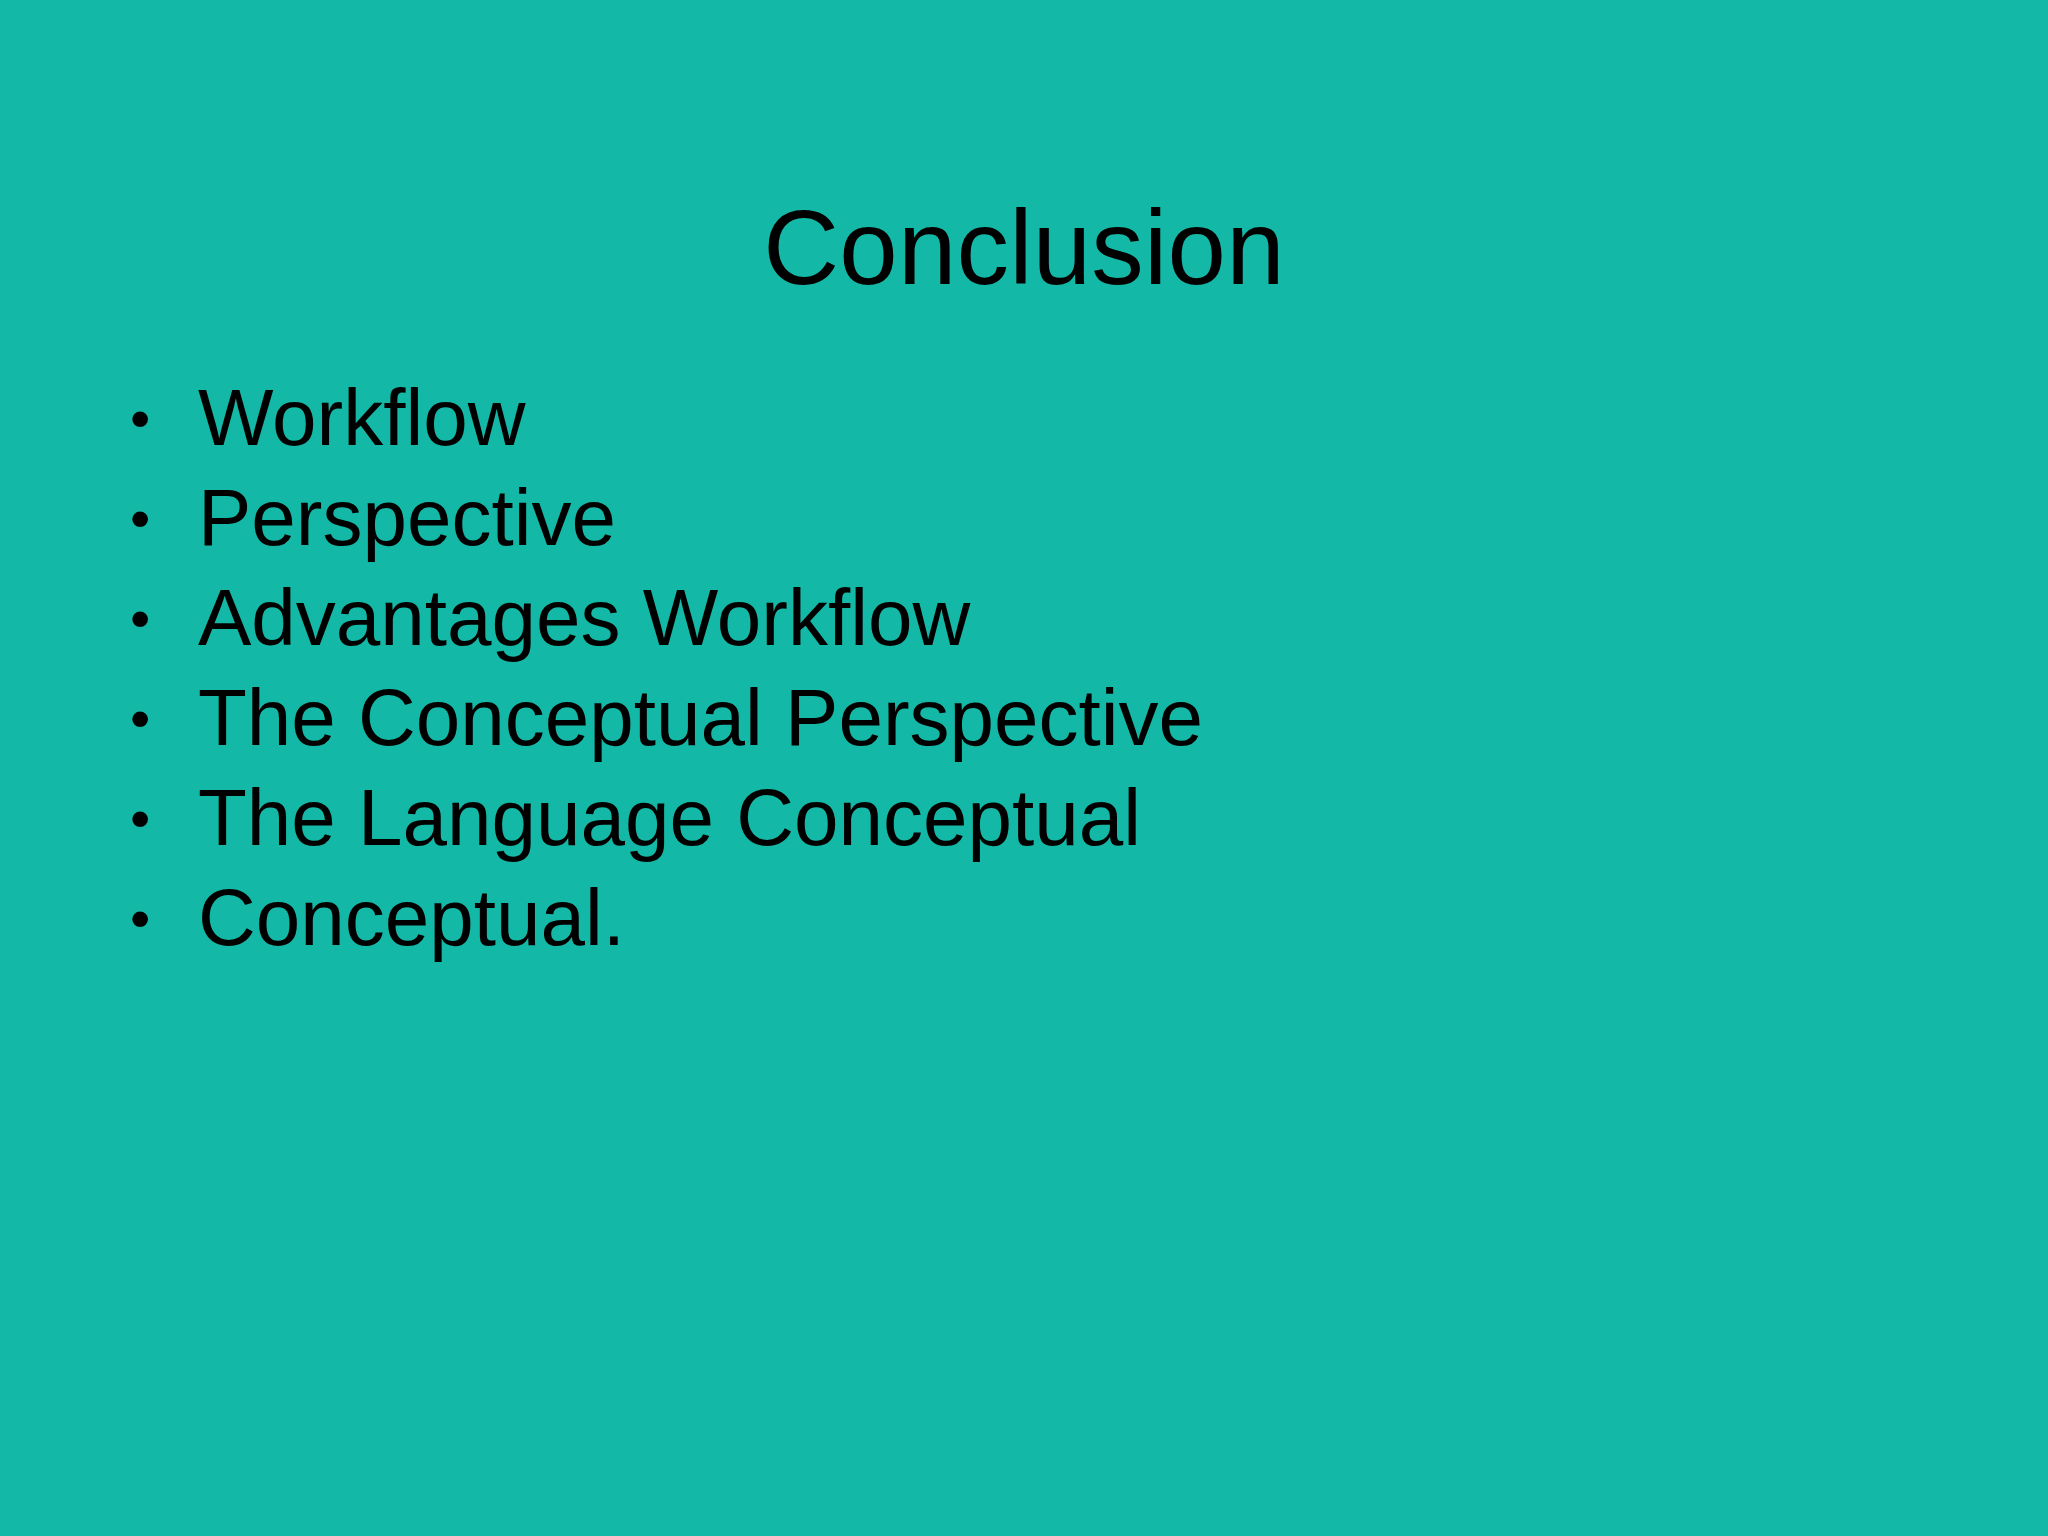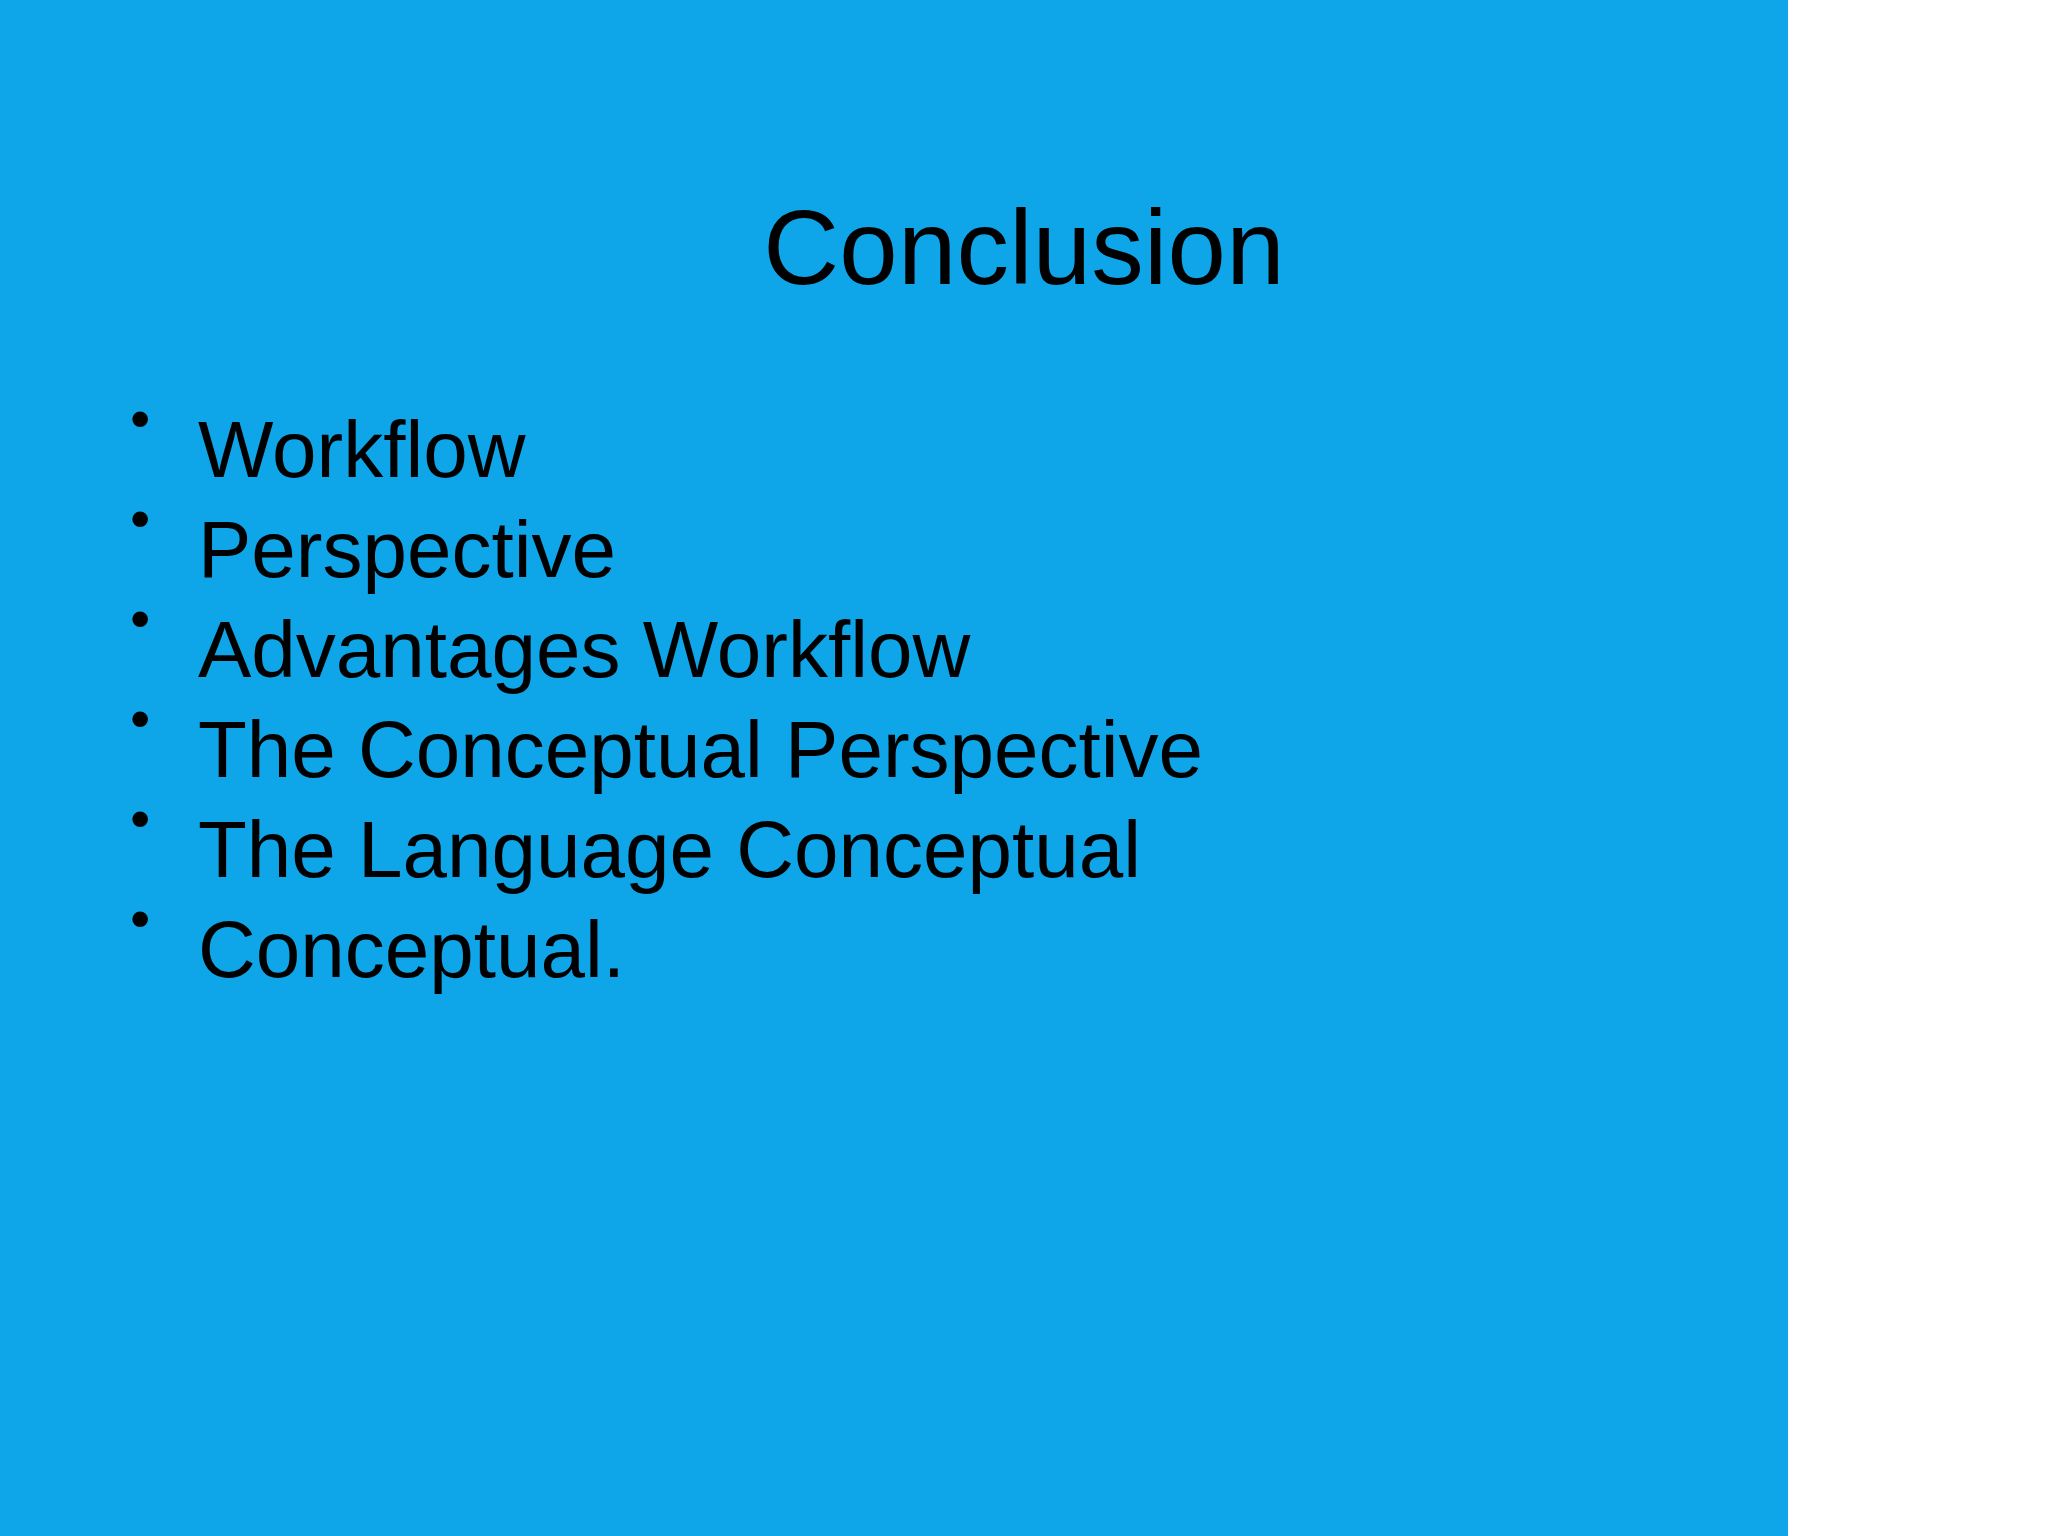--- a/index.html
+++ b/index.html
@@ -5,23 +5,23 @@
   html, body {
     margin: 0;
     padding: 0;
     background: #ffffff;
   }
   body {
     font-family: "Liberation Sans", sans-serif;
   }
   .slide {
     position: relative;
-    width: 1788px;
+    width: 2048px;
     height: 1536px;
-    background: #0ea5e9;
+    background: #14b8a6;
     overflow: hidden;
     box-sizing: border-box;
   }
   .slide-title {
     position: absolute;
     left: 0;
     top: 118px;
     width: 2048px;
     text-align: center;
     font-size: 105px;
@@ -58,21 +58,20 @@
     width: 34px;
     height: 100px;
     line-height: 100px;
     font-size: 58px;
     color: #000000;
     text-align: left;
   }
   .bullet-text {
     display: inline-block;
     vertical-align: baseline;
-    margin-top: 32px;
   }
 </style>
 </head>
 <body>
 
 <div class="slide">
 
   <h1 class="slide-title">Conclusion</h1>
 
   <ul class="bullet-list">

